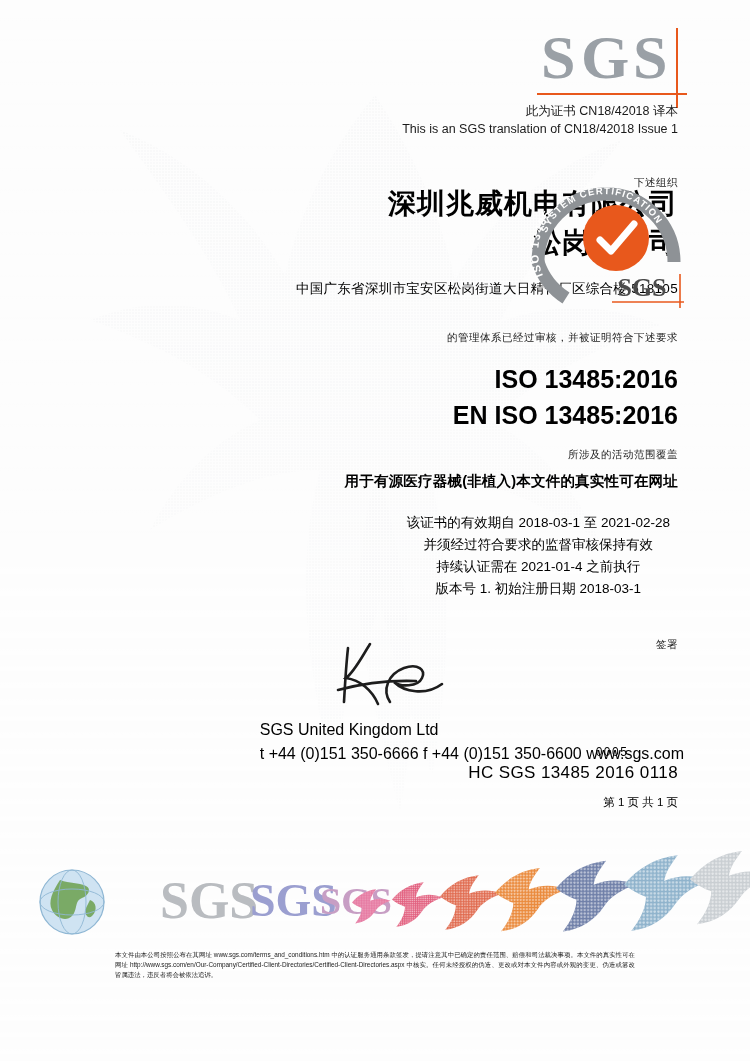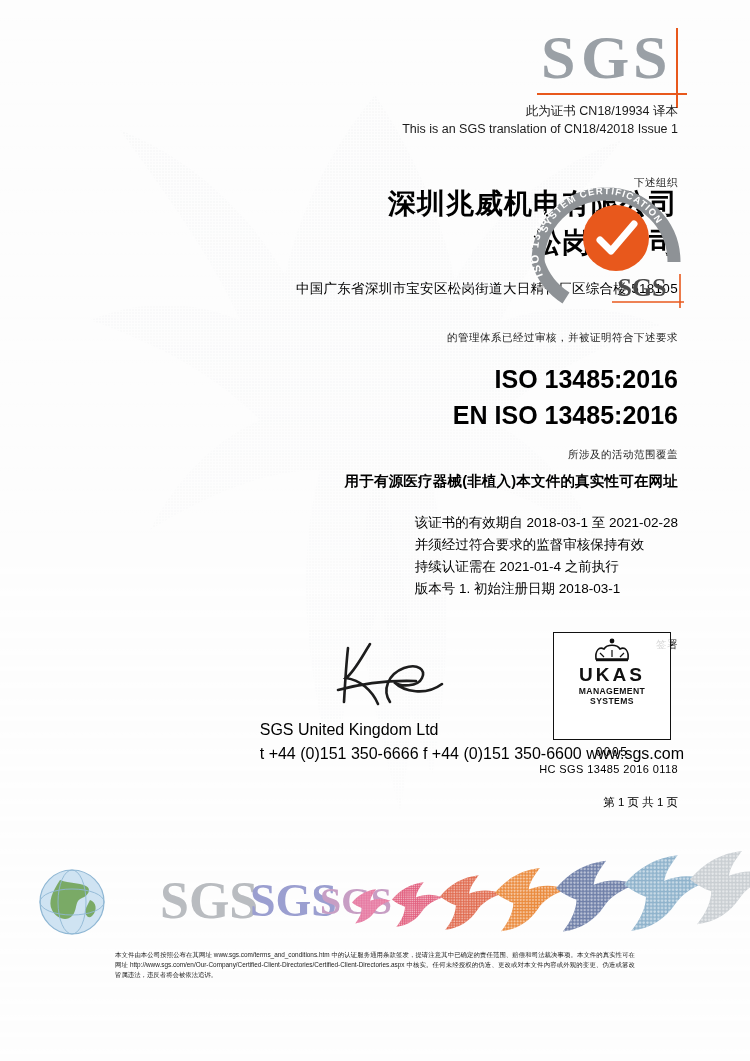--- a/index.html
+++ b/index.html
@@ -101,23 +101,23 @@
     top: 472px;
     text-align: right;
     font-weight: bold;
     font-size: 14.5px;
     color: #000;
     letter-spacing: .2px;
   }
 
   .validity {
     position: absolute;
-    right: 72px;
+    right: 80px;
     top: 512px;
-    text-align: left;
+    text-align: center;
     font-size: 13.5px;
     line-height: 1.62;
     color: #000;
   }
 
   .sign-label { top: 626px; margin-top: 12px; }
 
   
   .signature {
     position: absolute;
@@ -135,21 +135,21 @@
     font-size: 16px;
     line-height: 1.5;
     color: #000;
   }
 
   .doc-code {
     position: absolute;
     right: 72px;
     top: 763px;
     text-align: right;
-    font-size: 11px;
+    font-size: 17px;
     color: #000;
     letter-spacing: .4px;
   }
 
   .page-no {
     position: absolute;
     right: 72px;
     top: 795px;
     text-align: right;
     font-size: 11.5px;
@@ -252,21 +252,21 @@
     <g font-family="Liberation Serif, serif" font-size="62" font-weight="bold" fill="#9aa0a6">
       <text x="4" y="56">S</text>
       <text x="44" y="56">G</text>
       <text x="96" y="56">S</text>
     </g>
     <line x1="0" y1="72" x2="150" y2="72" stroke="#e8581c" stroke-width="2"></line>
     <line x1="140" y1="6" x2="140" y2="86" stroke="#e8581c" stroke-width="2"></line>
   </svg>
 
   <div class="translation-note">
-    <div>此为证书 CN18/19934 译本</div>
+    <div>此为证书 CN18/42018 译本</div>
     <div>This is an SGS translation of CN18/42018 Issue 1</div>
   </div>
 
   <div class="label-small org-label">下述组织</div>
 
   <div class="company">
     <div>深圳兆威机电有限公司</div>
     <div>松岗分公司</div>
   </div>
 
@@ -324,31 +324,20 @@
     </text>
     <text font-family="Liberation Sans, sans-serif" font-size="11" font-weight="bold" fill="#ffffff" letter-spacing="1.5">
       <textPath href="#arcLeft" startOffset="10%">ISO 13485</textPath>
     </text>
 
     <text x="118" y="126" font-family="Liberation Serif, serif" font-size="26" font-weight="bold" fill="#4a4a4a" text-anchor="middle">SGS</text>
     <line x1="88" y1="132" x2="160" y2="132" stroke="#e8581c" stroke-width="1.6"></line>
     <line x1="156" y1="104" x2="156" y2="138" stroke="#e8581c" stroke-width="1.6"></line>
   </svg>
 
-  <div class="ukas">
-    <svg class="ukas-crown" width="44" height="26" viewBox="0 0 44 26" xmlns="http://www.w3.org/2000/svg">
-      <circle cx="22" cy="4" r="2.4" fill="#111"></circle>
-      <path d="M6 22 C 5 14, 9 9, 14 12 C 17 7, 27 7, 30 12 C 35 9, 39 14, 38 22 Z" fill="none" stroke="#111" stroke-width="1.6"></path>
-      <path d="M10 16 L 14 20 M 22 13 L 22 20 M 34 16 L 30 20" stroke="#111" stroke-width="1.2"></path>
-      <rect x="6" y="22" width="32" height="2.2" fill="#111"></rect>
-    </svg>
-    <div class="ukas-title">UKAS</div>
-    <div class="ukas-sub">MANAGEMENT</div>
-    <div class="ukas-sub" style="margin-top:0">SYSTEMS</div>
-  </div>
   <div class="ukas-num">0005</div>
 
   <svg class="bottom-band" viewBox="0 0 750 120" xmlns="http://www.w3.org/2000/svg">
     <defs>
       <pattern id="halftone" width="3" height="3" patternUnits="userSpaceOnUse">
         <circle cx="1.2" cy="1.2" r="1" fill="#ffffff" fill-opacity="0.55"></circle>
       </pattern>
       <g id="bird">
         <path d="M0 30 C 12 16, 26 8, 44 6 C 38 14, 34 20, 33 27 C 45 22, 58 22, 70 27 C 58 31, 48 37, 42 46 C 34 58, 22 66, 6 68 C 14 58, 18 48, 18 40 C 12 38, 5 34, 0 30 Z"></path>
       </g>

